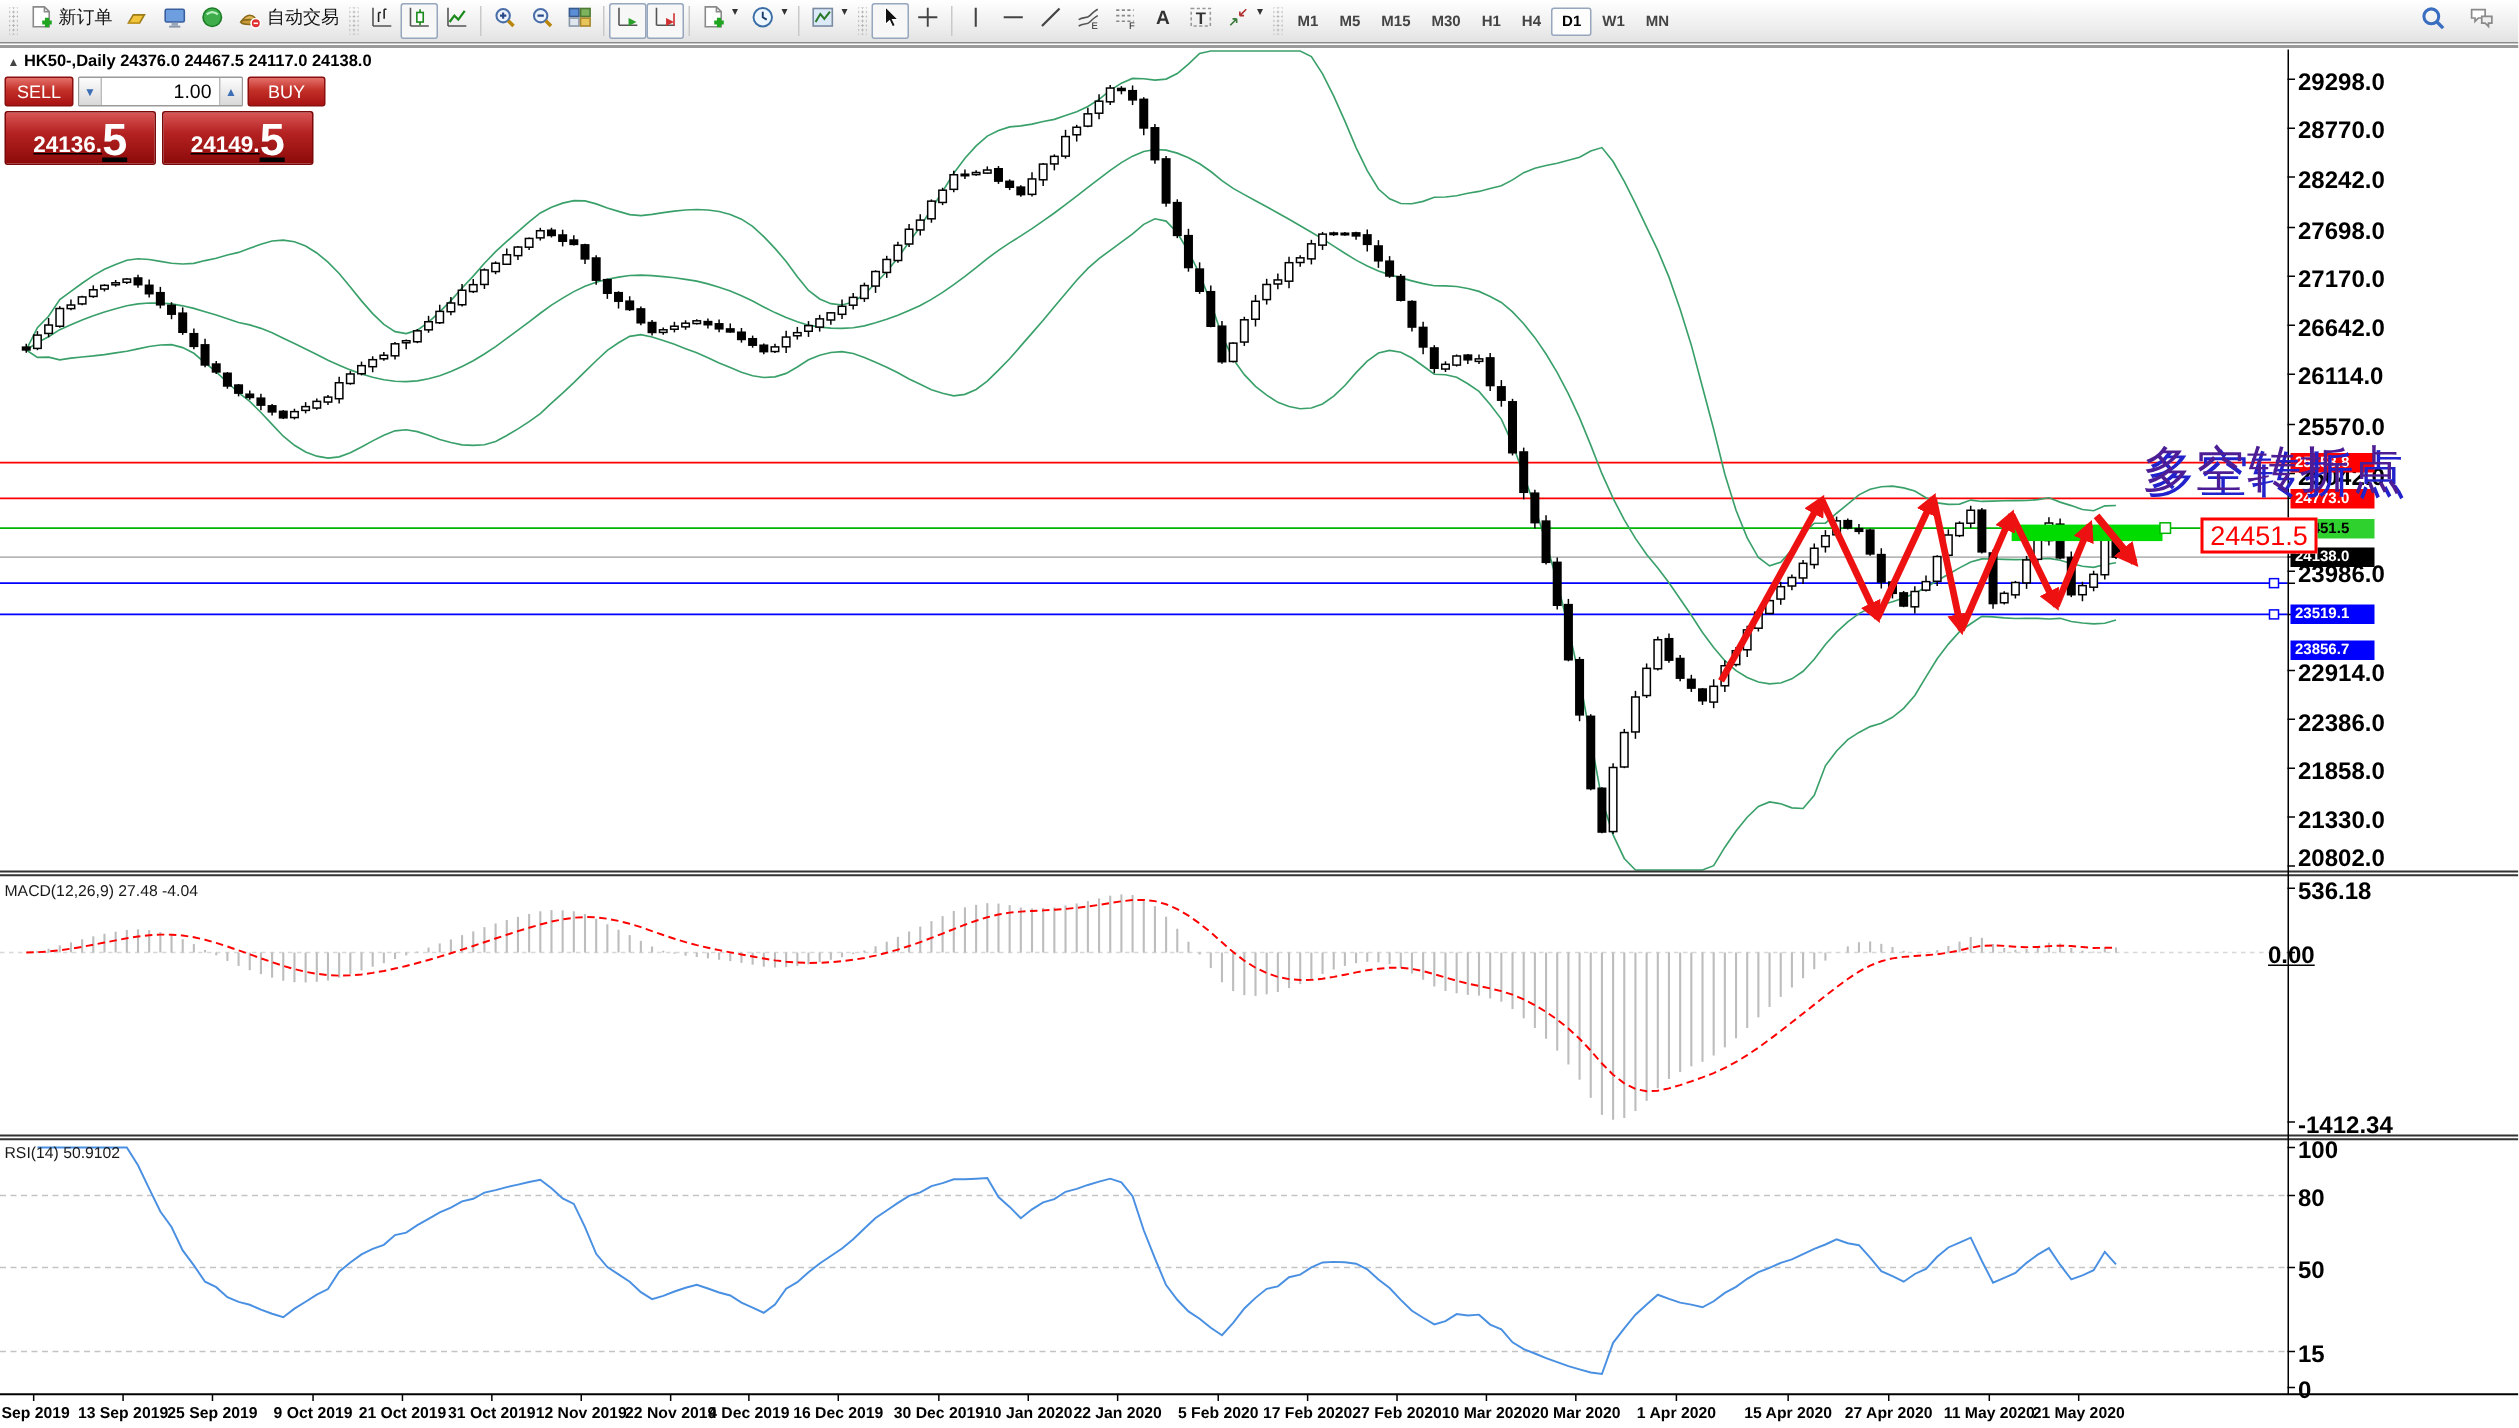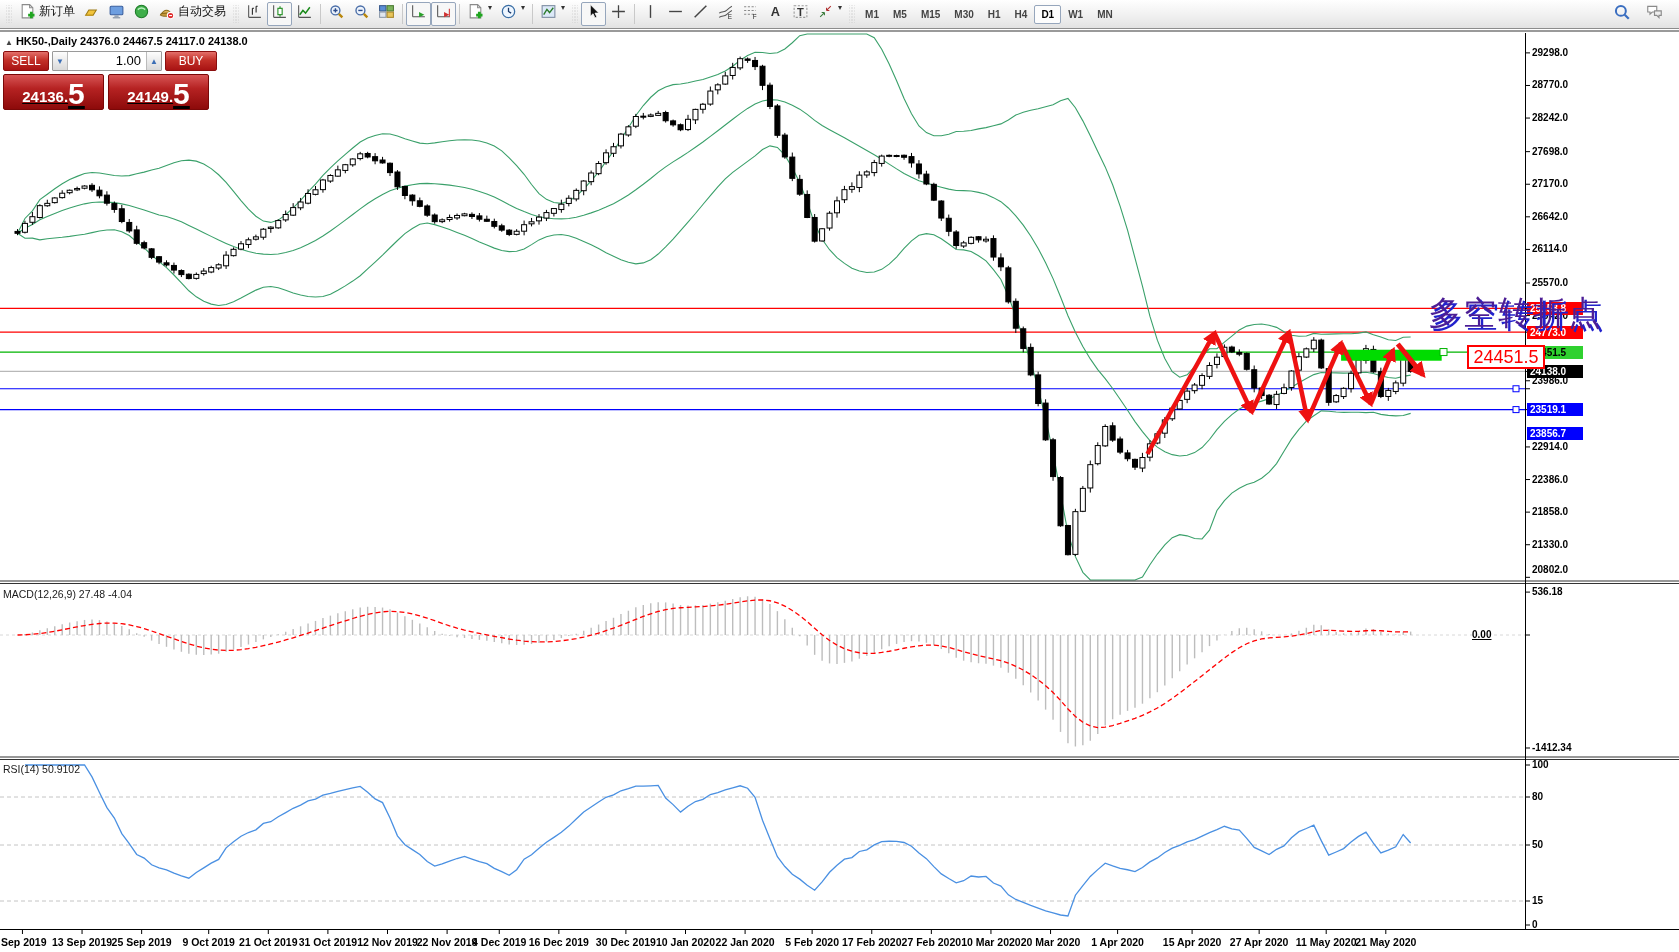--- a/index.html
+++ b/index.html
@@ -47,21 +47,21 @@
   .pbox .smallp{font-size:15px;font-weight:700;line-height:1.5;}
   .pbox .bigp{font-size:30px;font-weight:700;line-height:0.92;}
 
   
   #pivot-text{position:absolute;left:1428px;top:291px;z-index:7;font-size:33px;font-weight:400;letter-spacing:2px;
     color:#4c1d95;text-shadow:3px 3px 0 #2222cc;white-space:nowrap;}
   #price-callout{position:absolute;left:1467px;top:345px;width:78px;height:24px;z-index:7;background:#fff;
     border:2px solid #ff0000;box-sizing:border-box;color:#ff0000;font-size:18px;display:flex;align-items:center;justify-content:center;}
 
   
-  .axlab{position:absolute;left:1532px;font-size:10px;font-weight:700;color:#000;white-space:nowrap;z-index:4;}
+  .axlab{position:absolute;left:1532px;font-size:16px;font-weight:700;color:#000;white-space:nowrap;z-index:4;}
   .axtag{position:absolute;left:1527px;width:56px;height:13px;font-size:10px;font-weight:700;z-index:5;
     display:flex;align-items:center;padding-left:3px;box-sizing:border-box;white-space:nowrap;}
   .datelab{position:absolute;top:936px;font-size:10.5px;font-weight:700;color:#000;white-space:nowrap;z-index:4;}
   .indlab{position:absolute;left:3px;font-size:10.5px;color:#1a1a1a;z-index:4;white-space:nowrap;}
 
   #chart-svg{position:absolute;top:0;left:0;z-index:1;}
 </style>
 </head>
 <body>
 <div id="app">
@@ -1044,21 +1044,21 @@
       <div class="axlab" style="left: 1532px; top: 506.136px;">21858.0</div>
       <div class="axlab" style="left: 1532px; top: 538.728px;">21330.0</div>
       <div class="axlab" style="left: 1532px; top: 564px;">20802.0</div>
       <div class="axtag" style="left: 1527px; top: 301.883px; background: rgb(255, 0, 0); color: rgb(255, 255, 255);">25158.8</div>
       <div class="axtag" style="left: 1527px; top: 325.698px; background: rgb(255, 0, 0); color: rgb(255, 255, 255);">24773.0</div>
       <div class="axtag" style="left: 1527px; top: 345.543px; background: rgb(47, 209, 47); color: rgb(0, 0, 0);">24451.5</div>
       <div class="axtag" style="left: 1527px; top: 364.895px; background: rgb(0, 0, 0); color: rgb(255, 255, 255);">24138.0</div>
       <div class="axtag" style="left: 1527px; top: 382.259px; background: rgb(0, 0, 255); color: rgb(255, 255, 255); margin-top: 45px;">23856.7</div>
       <div class="axtag" style="left: 1527px; top: 403.099px; background: rgb(0, 0, 255); color: rgb(255, 255, 255);">23519.1</div>
       <div class="axlab" style="left: 1532px; top: 586.106px;">536.18</div>
-      <div class="axlab" style="left: 1472px; top: 629px; text-decoration: underline;">0.00</div>
+      <div class="axlab" style="left: 1512px; top: 629px; text-decoration: underline;">0.00</div>
       <div class="axlab" style="left: 1532px; top: 741.987px;">-1412.34</div>
       <div class="axlab" style="left: 1532px; top: 759px;">100</div>
       <div class="axlab" style="left: 1532px; top: 791px;">80</div>
       <div class="axlab" style="left: 1532px; top: 839px;">50</div>
       <div class="axlab" style="left: 1532px; top: 895px;">15</div>
       <div class="axlab" style="left: 1532px; top: 919px;">0</div>
       <div class="datelab" style="left: 1px; top: 936px;">Sep 2019</div>
       <div class="datelab" style="left: 82.05px; top: 936px; transform: translateX(-50%);">13 Sep 2019</div>
       <div class="datelab" style="left: 141.65px; top: 936px; transform: translateX(-50%);">25 Sep 2019</div>
       <div class="datelab" style="left: 208.7px; top: 936px; transform: translateX(-50%);">9 Oct 2019</div>

